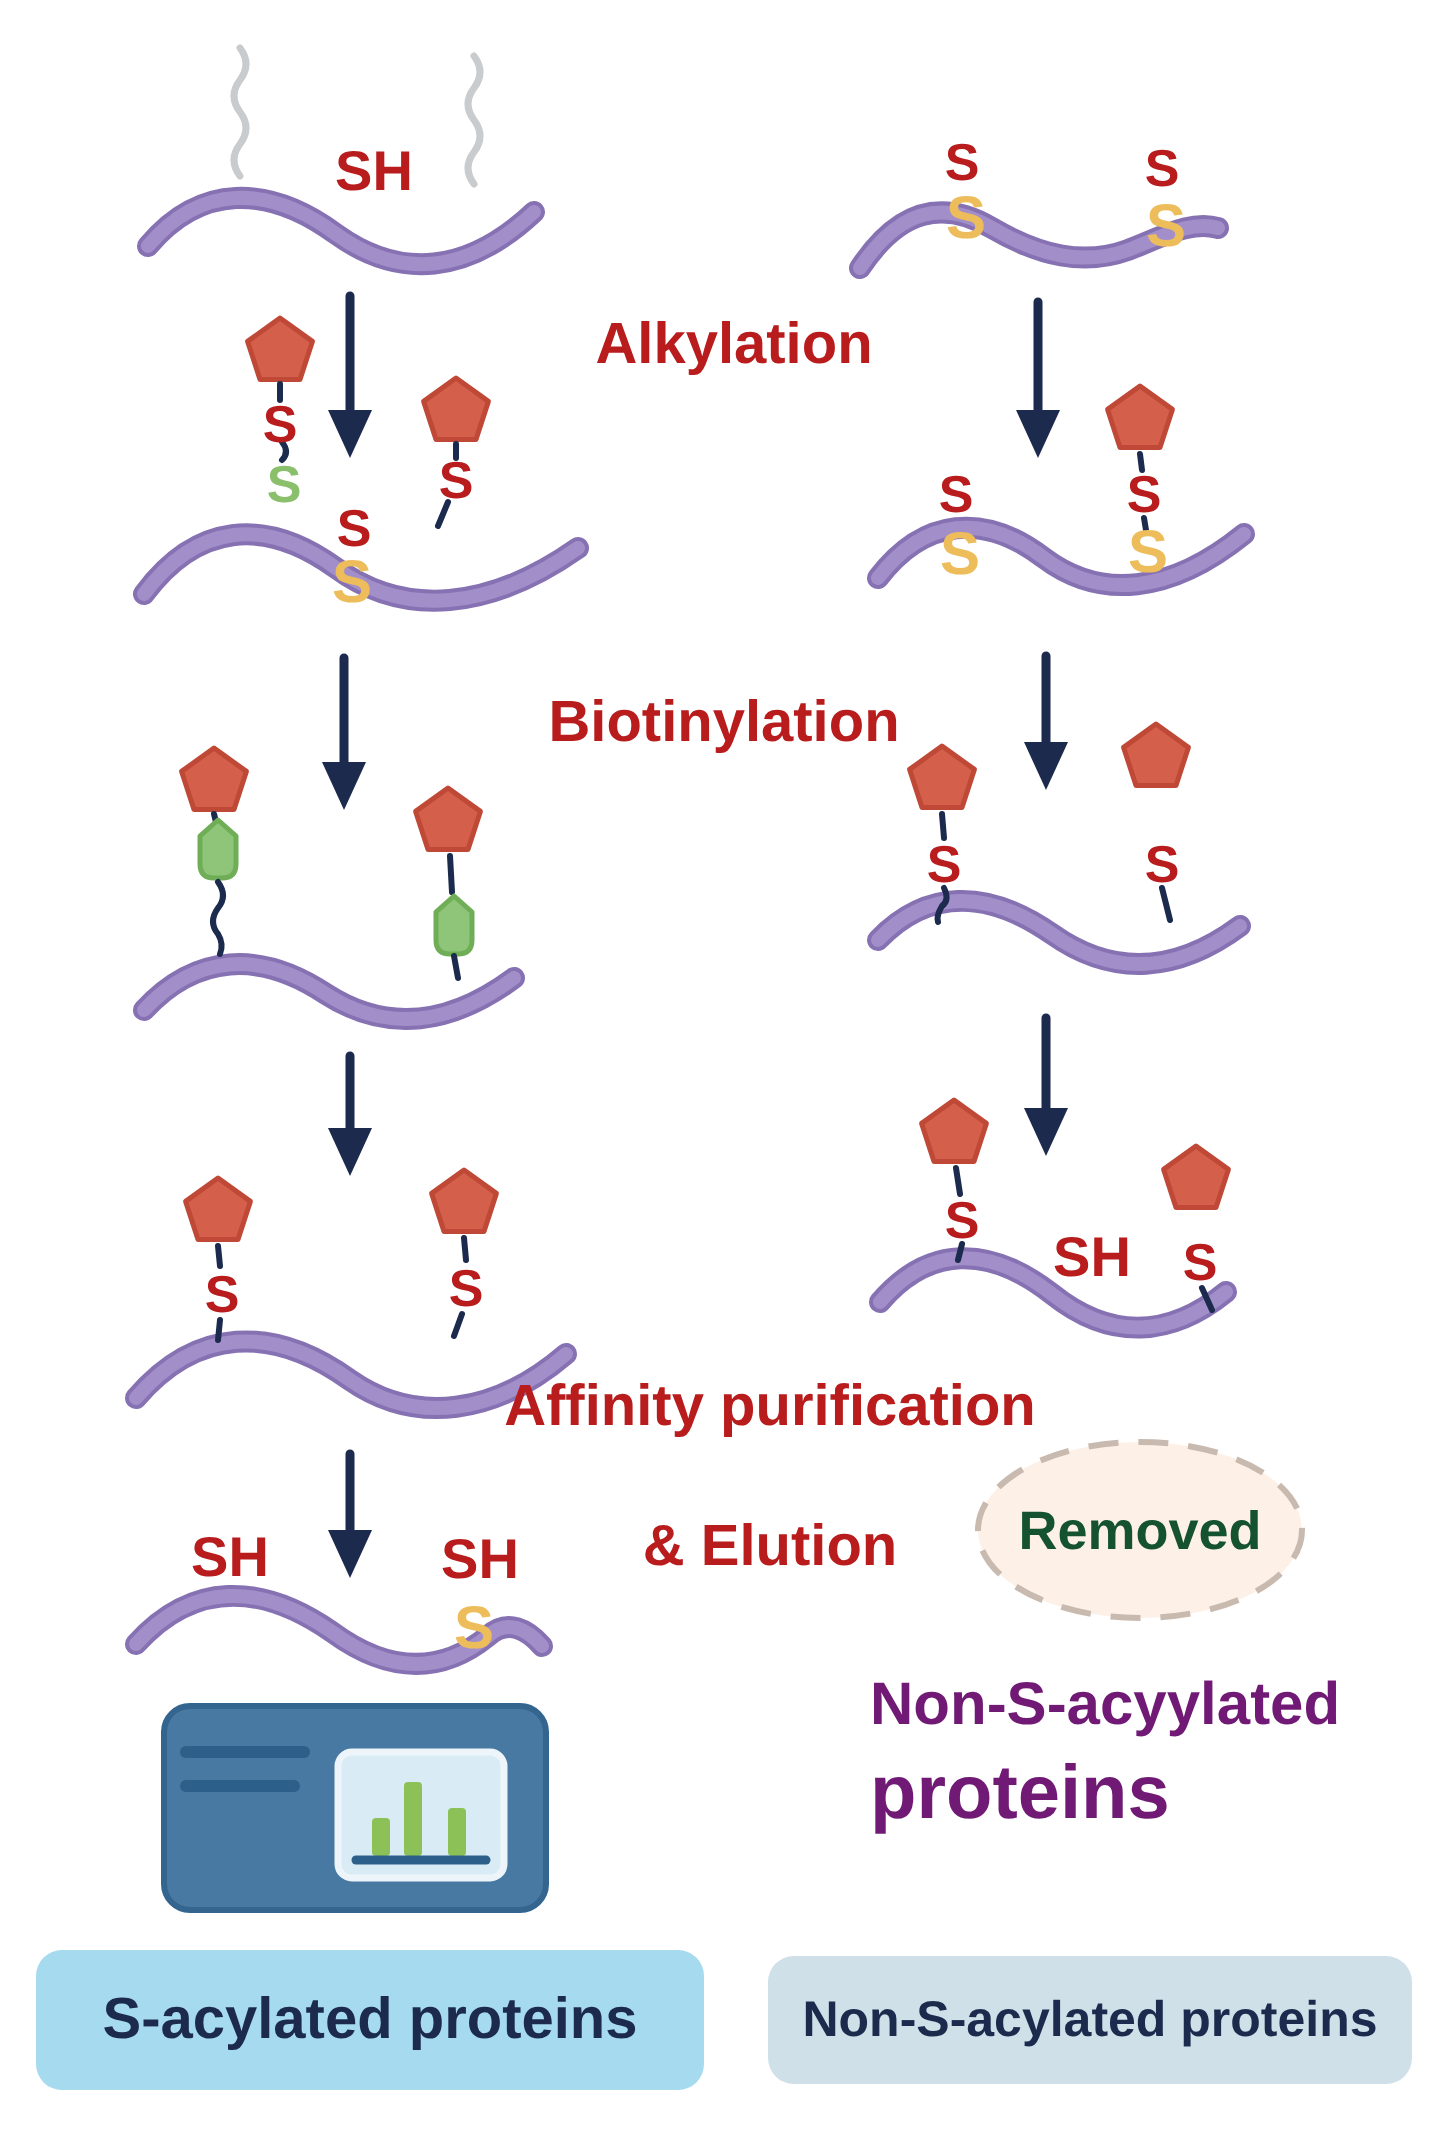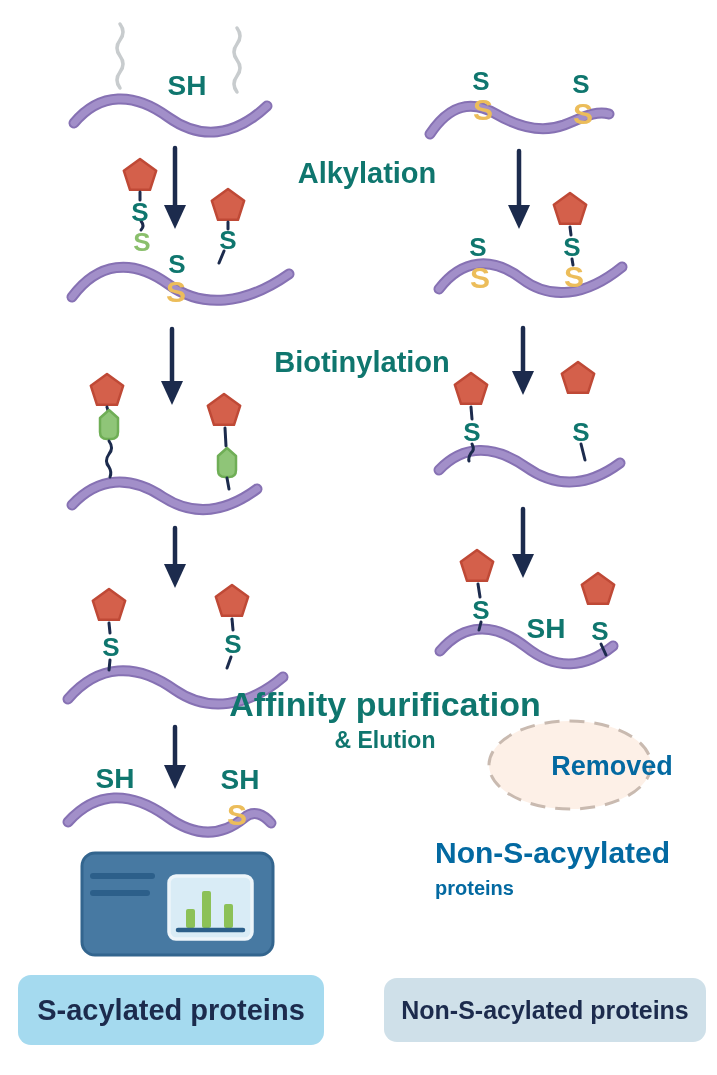--- a/index.html
+++ b/index.html
@@ -3,36 +3,36 @@
 <meta charset="utf-8">
 <style>
   html,body{margin:0;padding:0;background:#ffffff;}
   .canvas{
     position:relative;width:717px;height:1075px;overflow:hidden;background:#ffffff;
     font-family:"Liberation Sans",sans-serif;
   }
   .art{position:absolute;left:0;top:0;}
   .lbl{
     position:absolute;transform:translate(-50%,-50%);
-    font-family:"Liberation Sans",sans-serif;font-weight:bold;color:#0f766e;
+    font-family:"Liberation Sans",sans-serif;font-weight:bold;color:#b91c1c;
     white-space:nowrap;line-height:1;
   }
   .lbl-left{
     position:absolute;font-family:"Liberation Sans",sans-serif;font-weight:bold;
-    color:#0369a1;white-space:nowrap;line-height:1;
+    color:#701a75;white-space:nowrap;line-height:1;
   }
   .yellow{color:#ecbd5a;}
   .green{color:#8abf6c;}
-  .removed-text{color:#0369a1;font-weight:600;margin-left:42px;}
+  .removed-text{color:#14532d;font-weight:600;}
   .badge{
     position:absolute;display:flex;align-items:center;justify-content:center;
     border-radius:13px;font-weight:bold;color:#1c2b4d;
     font-family:"Liberation Sans",sans-serif;white-space:nowrap;
   }
-  .badge-left{left:18px;top:975px;width:306px;height:70px;background:#a5daef;font-size:29px;}
+  .badge-left{left:18px;top:975px;width:334px;height:70px;background:#a5daef;font-size:29px;}
   .badge-right{left:384px;top:978px;width:322px;height:64px;background:#cfe0e9;font-size:25px;}
   
   .pu{stroke:#8671b3;stroke-width:11;stroke-linecap:round;fill:none;}
   .po{stroke:#a28fc9;stroke-width:7;stroke-linecap:round;fill:none;}
   .conn{stroke:#1c2b4d;stroke-width:3;stroke-linecap:round;fill:none;}
   .chain{stroke:#c8ccce;stroke-width:3.5;stroke-linecap:round;fill:none;}
   .aline{stroke:#1c2b4d;stroke-width:4.5;stroke-linecap:round;}
   .ahead{fill:#1c2b4d;}
   .pent{fill:#d4604b;stroke:#bf4936;stroke-width:2.5;stroke-linejoin:round;}
   .tag{fill:#8fc578;stroke:#6fae56;stroke-width:2.5;stroke-linejoin:round;}
@@ -211,22 +211,22 @@
   <div class="lbl green" style="left:142px;top:242px;font-size:26px;">S</div>
   <div class="lbl" style="left:177px;top:264px;font-size:26px;">S</div>
   <div class="lbl yellow" style="left:176px;top:292px;font-size:30px;">S</div>
   <div class="lbl" style="left:228px;top:240px;font-size:26px;">S</div>
 
   <div class="lbl" style="left:362px;top:362px;font-size:29px;">Biotinylation</div>
 
   <div class="lbl" style="left:111px;top:647px;font-size:26px;">S</div>
   <div class="lbl" style="left:233px;top:644px;font-size:26px;">S</div>
 
-  <div class="lbl" style="left:385px;top:704px;font-size:34px;">Affinity purification</div>
-  <div class="lbl" style="left:385px;top:740px;font-size:23px;">&amp; Elution</div>
+  <div class="lbl" style="left:385px;top:704px;font-size:29px;">Affinity purification</div>
+  <div class="lbl" style="left:385px;top:774px;font-size:29px;">&amp; Elution</div>
 
   <div class="lbl" style="left:115px;top:779px;font-size:28px;">SH</div>
   <div class="lbl" style="left:240px;top:780px;font-size:28px;">SH</div>
   <div class="lbl yellow" style="left:237px;top:815px;font-size:30px;">S</div>
 
   <div class="lbl" style="left:481px;top:81px;font-size:26px;">S</div>
   <div class="lbl yellow" style="left:483px;top:110px;font-size:30px;">S</div>
   <div class="lbl" style="left:581px;top:84px;font-size:26px;">S</div>
   <div class="lbl yellow" style="left:583px;top:114px;font-size:30px;">S</div>
 
@@ -238,21 +238,21 @@
   <div class="lbl" style="left:472px;top:432px;font-size:26px;">S</div>
   <div class="lbl" style="left:581px;top:432px;font-size:26px;">S</div>
 
   <div class="lbl" style="left:481px;top:610px;font-size:26px;">S</div>
   <div class="lbl" style="left:546px;top:629px;font-size:28px;">SH</div>
   <div class="lbl" style="left:600px;top:631px;font-size:26px;">S</div>
 
   <div class="lbl removed-text" style="left:570px;top:766px;font-size:27px;">Removed</div>
 
   <div class="lbl-left" style="left:435px;top:838px;font-size:30px;">Non-S-acyylated</div>
-  <div class="lbl-left" style="left:435px;top:878px;font-size:20px;">proteins</div>
+  <div class="lbl-left" style="left:435px;top:878px;font-size:38px;">proteins</div>
 
   <div class="badge badge-left">
     <span>S-acylated proteins</span>
   </div>
   <div class="badge badge-right">
     <span>Non-S-acylated proteins</span>
   </div>
 
 </div>
 

